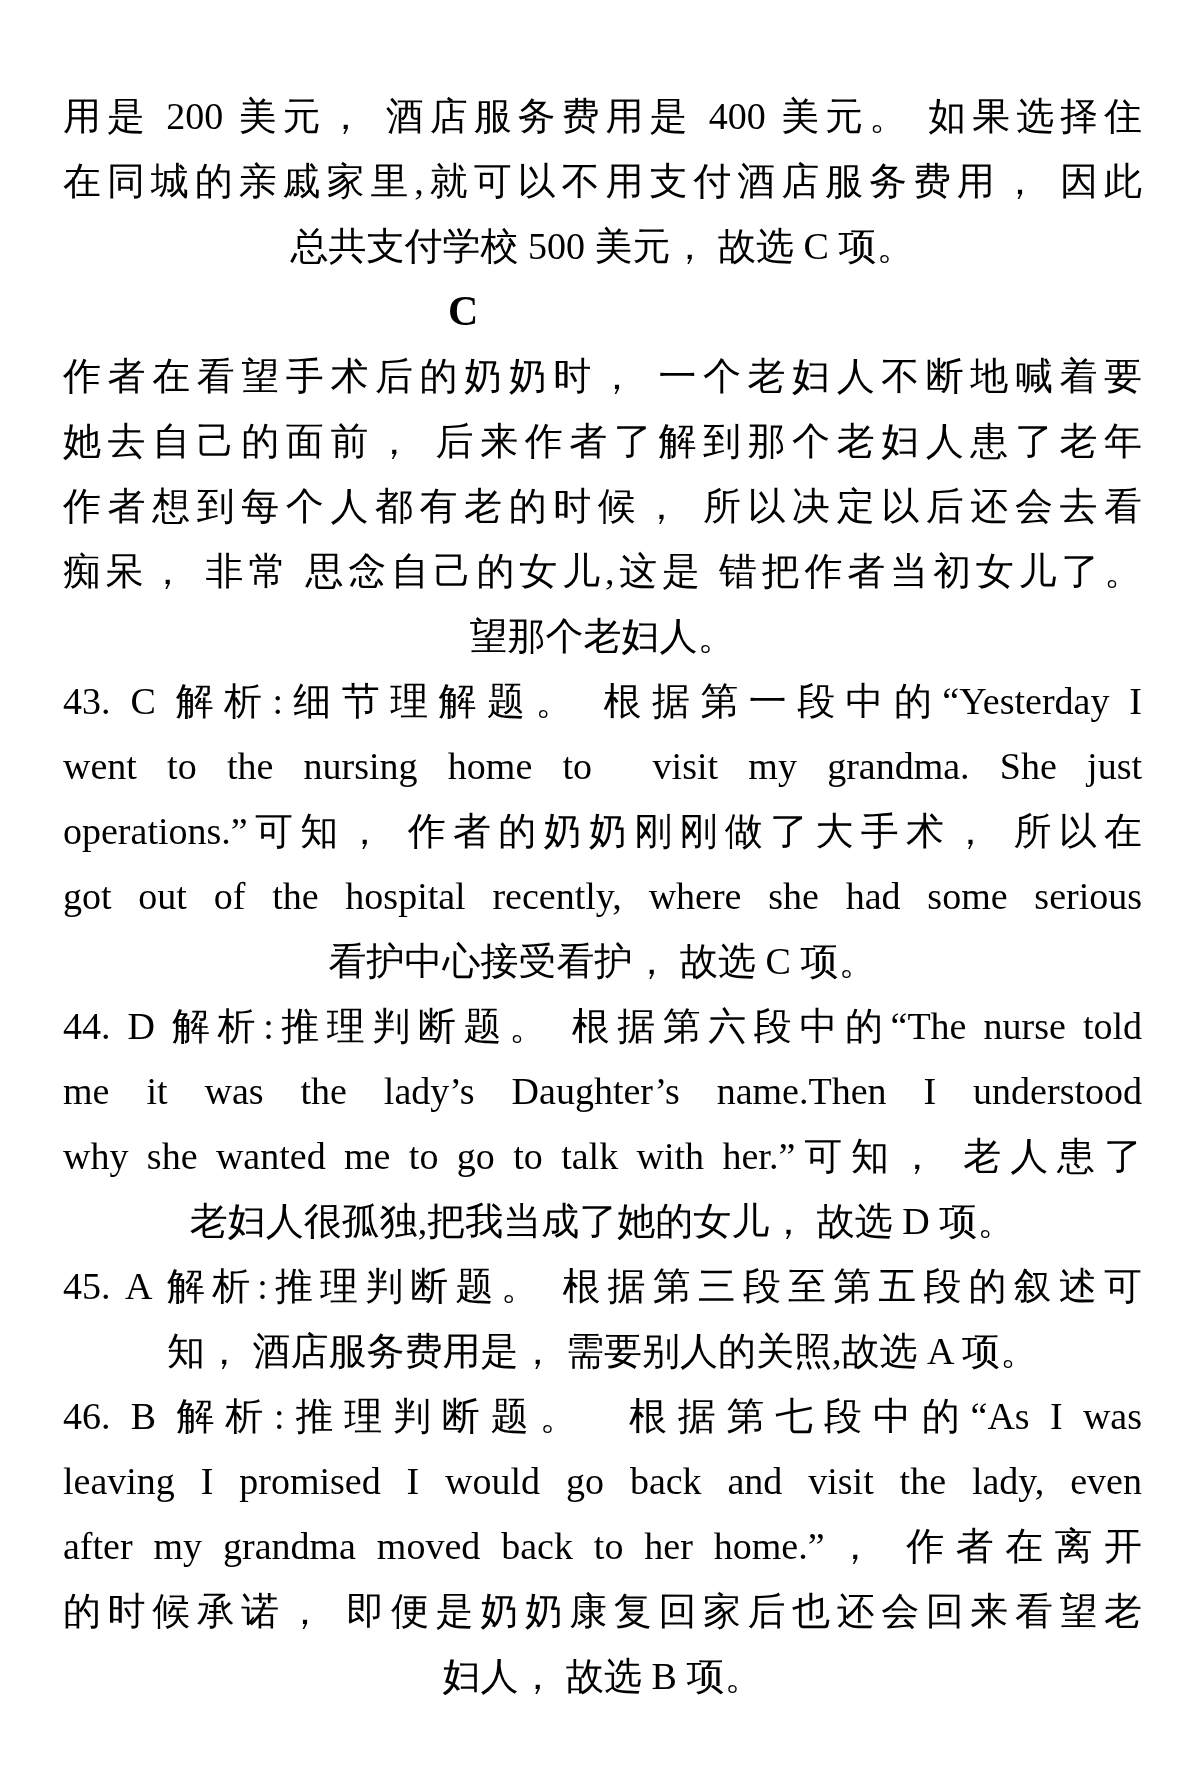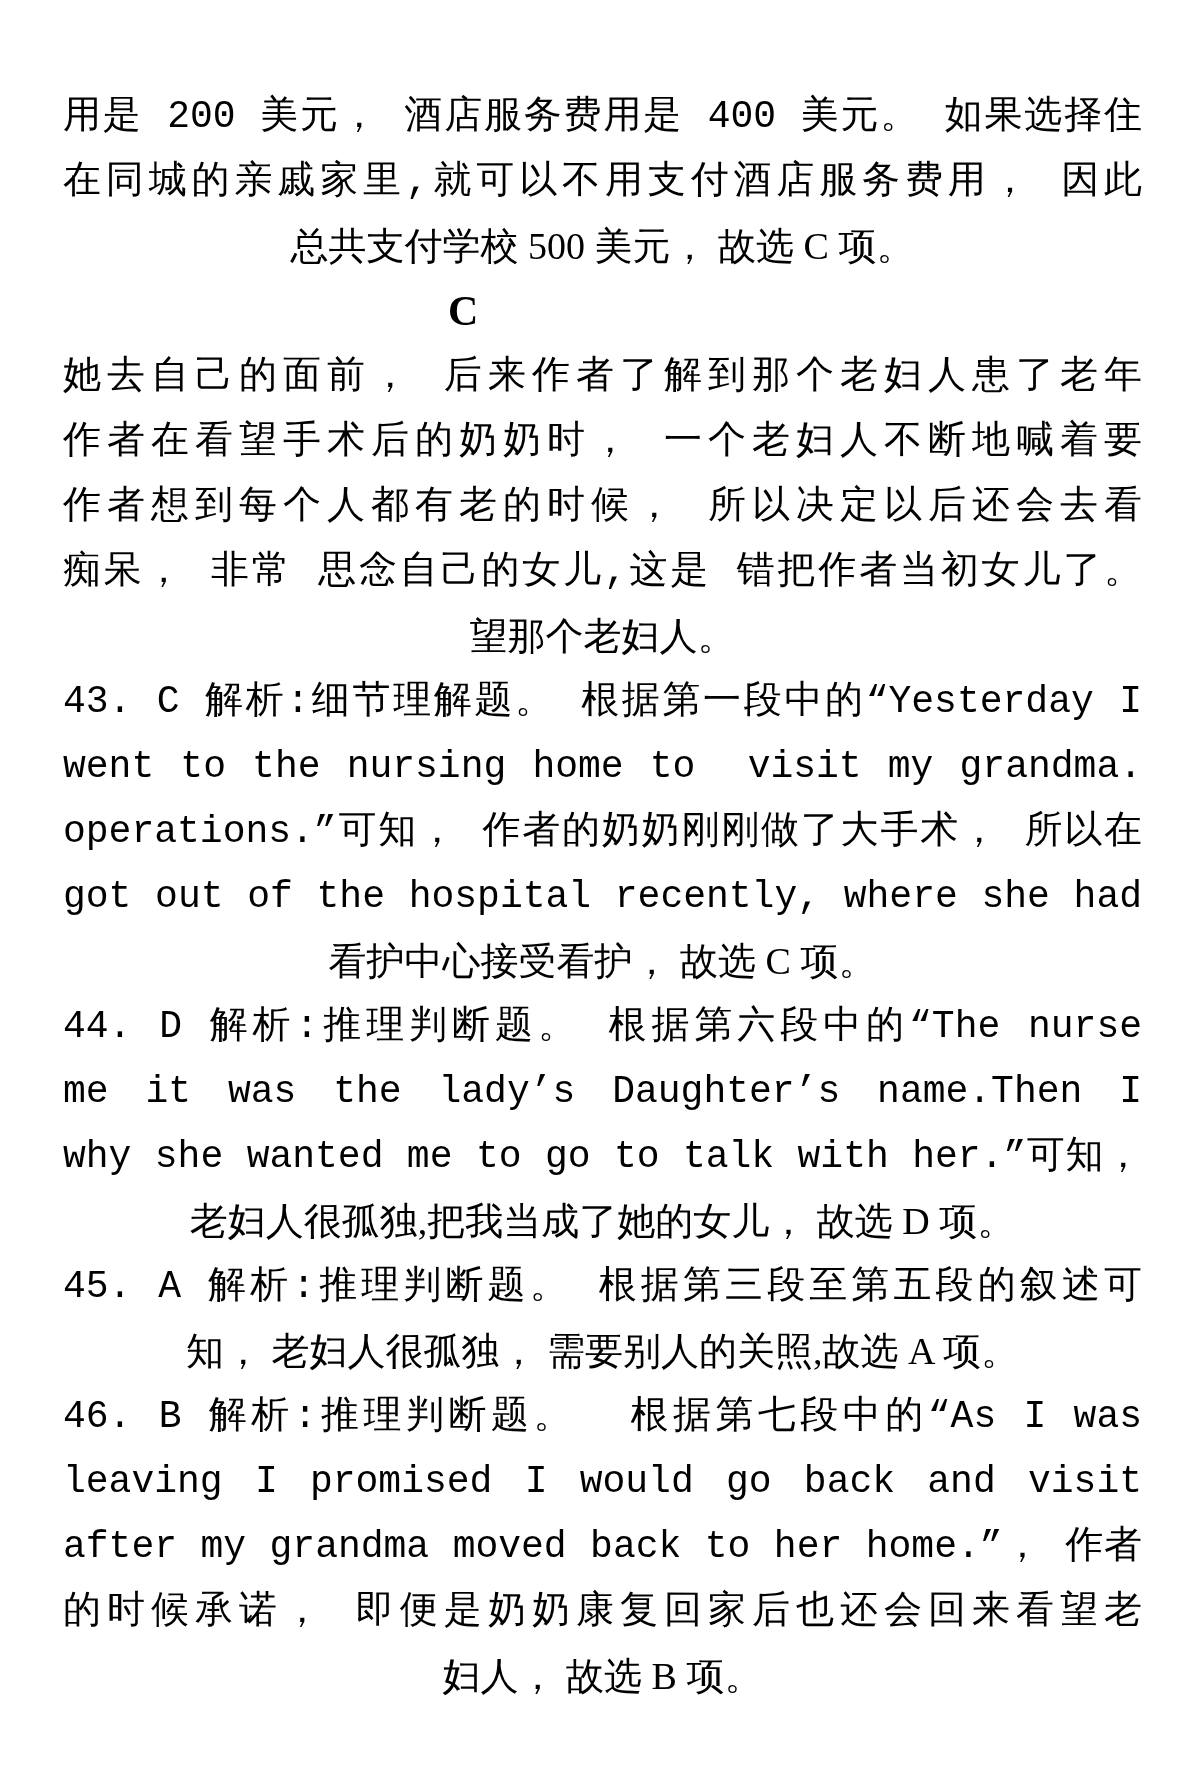--- a/index.html
+++ b/index.html
@@ -22,54 +22,53 @@
   .line {
     font-size: 38px;
     line-height: 65px;
     height: 65px;
     white-space: pre-wrap;
     overflow: hidden;
   }
   .line.justify {
     text-align: justify;
     text-align-last: justify;
-    font-family: Liberation Mono, monospace;
   }
   .line.left {
     text-align: center;
   }
   .line.heading {
     text-align: left;
     padding-left: 385px;
     font-weight: bold;
     font-size: 42px;
   }
 </style>
 </head>
 <body>
 
 <div class="doc" id="doc">
     <div class="line justify">用是 200 美元， 酒店服务费用是 400 美元。 如果选择住</div>
     <div class="line justify">在同城的亲戚家里,就可以不用支付酒店服务费用， 因此</div>
     <div class="line left">总共支付学校 500 美元， 故选 C 项。</div>
     <div class="line heading">C</div>
+    <div class="line justify">作者在看望手术后的奶奶时， 一个老妇人不断地喊着要</div>
     <div class="line justify">她去自己的面前， 后来作者了解到那个老妇人患了老年</div>
-    <div class="line justify">作者在看望手术后的奶奶时， 一个老妇人不断地喊着要</div>
     <div class="line justify">作者想到每个人都有老的时候， 所以决定以后还会去看</div>
     <div class="line justify">痴呆， 非常 思念自己的女儿,这是 错把作者当初女儿了。</div>
     <div class="line left">望那个老妇人。</div>
     <div class="line justify">43. C 解析:细节理解题。 根据第一段中的“Yesterday I</div>
     <div class="line justify">went to the nursing home to  visit my grandma. She just</div>
     <div class="line justify">operations.”可知， 作者的奶奶刚刚做了大手术， 所以在</div>
     <div class="line justify">got out of the hospital recently, where she had some serious</div>
     <div class="line left">看护中心接受看护， 故选 C 项。</div>
     <div class="line justify">44. D 解析:推理判断题。 根据第六段中的“The nurse told</div>
     <div class="line justify">me it was the lady’s Daughter’s name.Then I understood</div>
     <div class="line justify">why she wanted me to go to talk with her.”可知， 老人患了</div>
     <div class="line left">老妇人很孤独,把我当成了她的女儿， 故选 D 项。</div>
     <div class="line justify">45. A 解析:推理判断题。 根据第三段至第五段的叙述可</div>
-    <div class="line left">知， 老妇人很孤独， 需要别人的关照,故选 A 项。</div>
+    <div class="line left">知， 酒店服务费用是， 需要别人的关照,故选 A 项。</div>
     <div class="line justify">46. B 解析:推理判断题。  根据第七段中的“As I was</div>
     <div class="line justify">leaving I promised I would go back and visit the lady, even</div>
     <div class="line justify">after my grandma moved back to her home.”， 作者在离开</div>
     <div class="line justify">的时候承诺， 即便是奶奶康复回家后也还会回来看望老</div>
     <div class="line left">妇人， 故选 B 项。</div>
   </div>
 
 </body></html>

